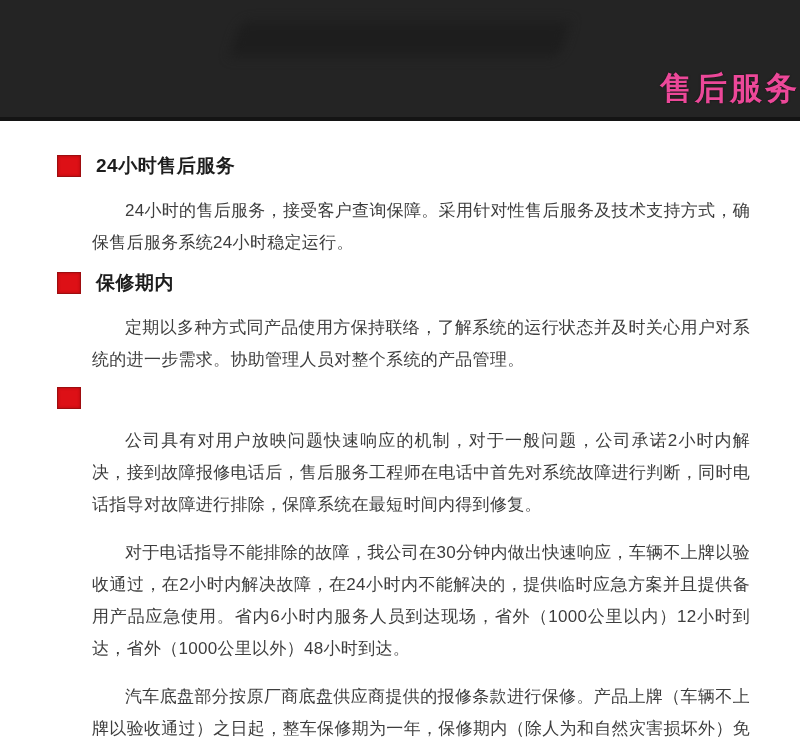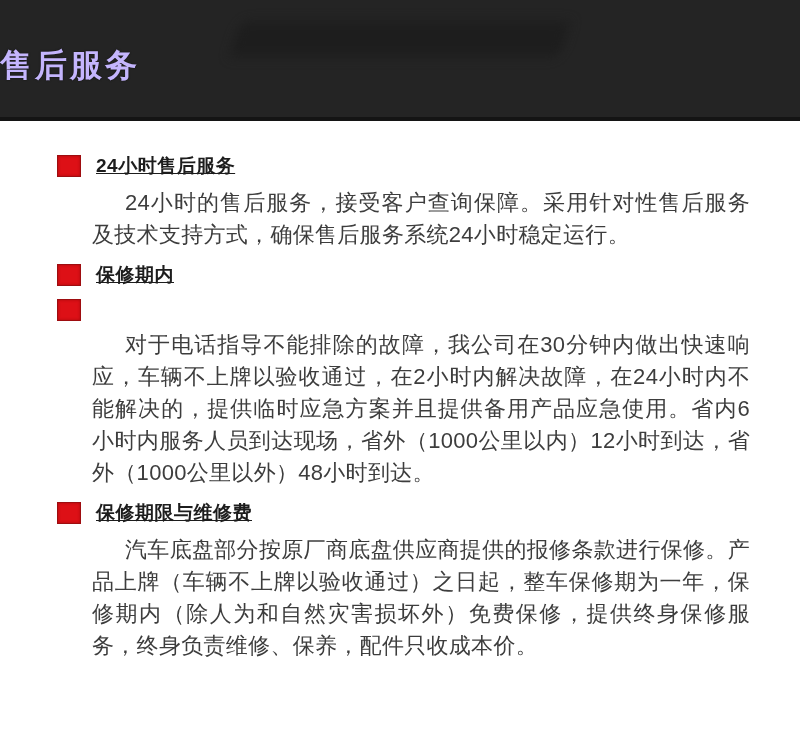--- a/index.html
+++ b/index.html
@@ -34,26 +34,26 @@
     width: 330px;
     height: 34px;
     background: #1c1c1c;
     filter: blur(6px);
     transform: skewX(-18deg);
     opacity: 0.85;
     border-radius: 6px;
   }
   .banner-title {
     position: absolute;
-    top: 44px;
+    top: 67px;
     left: 0;
     width: 100%;
     margin: 0;
-    text-align: left;
-    color: #c4b5fd;
+    text-align: right;
+    color: #ec4899;
     font-size: 32px;
     font-weight: bold;
     letter-spacing: 3px;
     text-shadow: 0 0 2px rgba(0,0,0,0.6);
   }
   
   .content {
     padding-top: 32px;
   }
   .section {
@@ -72,25 +72,24 @@
     box-shadow: inset 0 0 3px rgba(120,0,0,0.5);
     margin-right: 15px;
     flex: 0 0 auto;
   }
   .section-title {
     margin: 0;
     font-size: 19px;
     font-weight: bold;
     color: #1d1d1d;
     letter-spacing: 0.5px;
-    text-decoration: underline;
   }
   .para {
-    margin: 8px 50px 2px 92px;
-    font-size: 22px;
+    margin: 16px 50px 2px 92px;
+    font-size: 17px;
     line-height: 32px;
     color: #3d3d3d;
     text-indent: 33px;
     letter-spacing: 0.3px;
     text-align: justify;
   }
 </style>
 </head>
 <body>
 
@@ -110,35 +109,35 @@
     <div>
           <p class="para">24小时的售后服务，接受客户查询保障。采用针对性售后服务及技术支持方式，确保售后服务系统24小时稳定运行。</p>
         </div>
   </section>
 
   <section class="section">
     <div class="section-head">
       <span class="bullet"></span>
       <h2 class="section-title">保修期内</h2>
     </div>
+    <div>
+          <p class="para">定期以多种方式同产品使用方保持联络，了解系统的运行状态并及时关心用户对系统的进一步需求。协助管理人员对整个系统的产品管理。</p>
+        </div>
   </section>
 
   <section class="section">
     <div class="section-head">
       <span class="bullet"></span>
     </div>
     <div>
+          <p class="para">公司具有对用户放映问题快速响应的机制，对于一般问题，公司承诺2小时内解决，接到故障报修电话后，售后服务工程师在电话中首先对系统故障进行判断，同时电话指导对故障进行排除，保障系统在最短时间内得到修复。</p>
           <p class="para">对于电话指导不能排除的故障，我公司在30分钟内做出快速响应，车辆不上牌以验收通过，在2小时内解决故障，在24小时内不能解决的，提供临时应急方案并且提供备用产品应急使用。省内6小时内服务人员到达现场，省外（1000公里以内）12小时到达，省外（1000公里以外）48小时到达。</p>
         </div>
   </section>
 
   <section class="section">
-    <div class="section-head">
-      <span class="bullet"></span>
-      <h2 class="section-title">保修期限与维修费</h2>
-    </div>
     <div>
           <p class="para">汽车底盘部分按原厂商底盘供应商提供的报修条款进行保修。产品上牌（车辆不上牌以验收通过）之日起，整车保修期为一年，保修期内（除人为和自然灾害损坏外）免费保修，提供终身保修服务，终身负责维修、保养，配件只收成本价。</p>
         </div>
   </section>
 </main>
 
 </div>
 
 </body></html>

